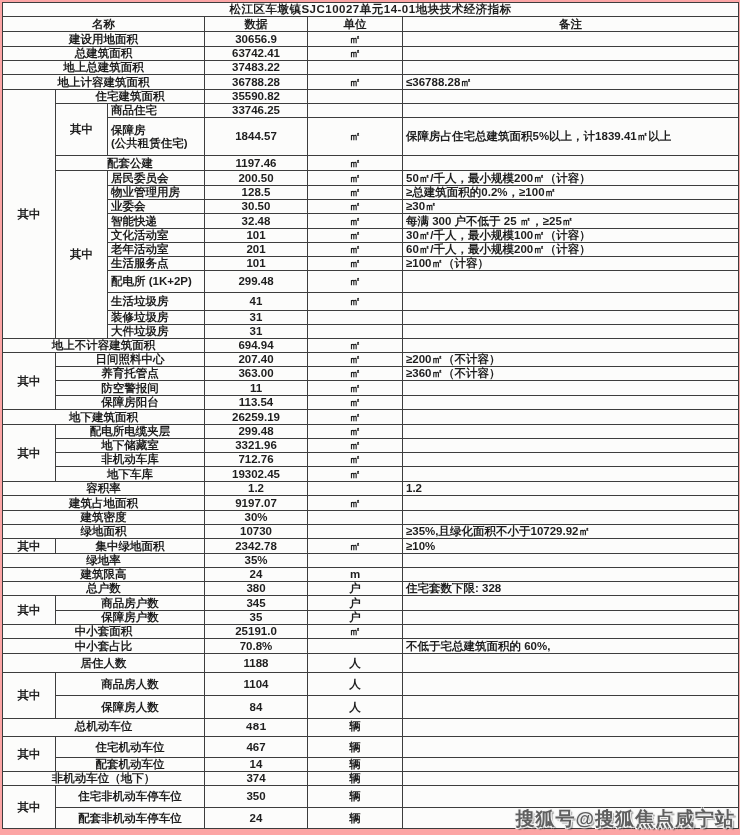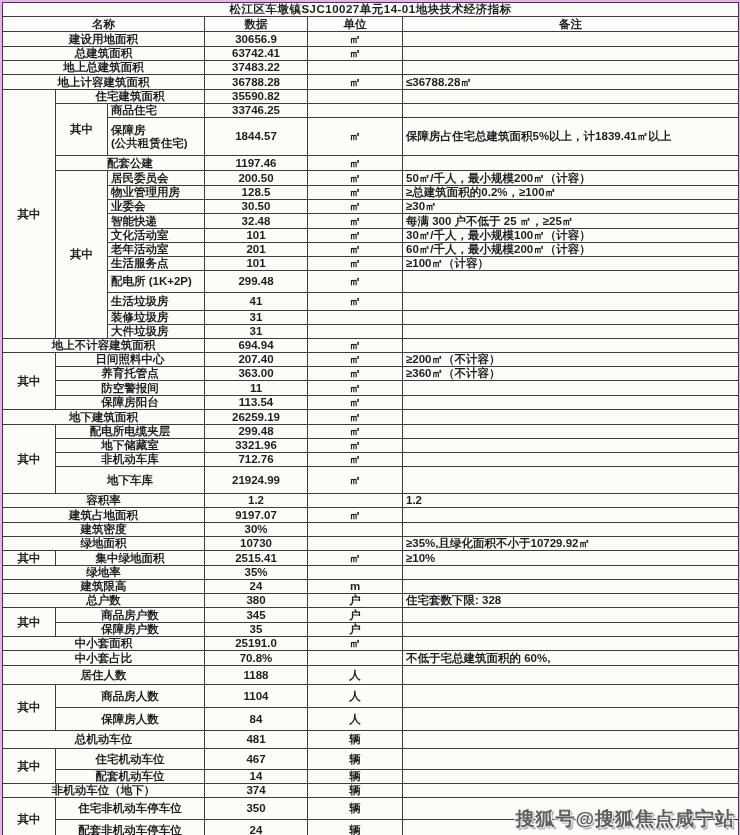--- a/index.html
+++ b/index.html
@@ -1,21 +1,21 @@
 <!DOCTYPE html>
 <html><head>
 <meta charset="utf-8">
 <style>
   html,body{margin:0;padding:0;background:#ffffff;}
   body{
     width:740px;height:835px;overflow:hidden;position:relative;
     font-family:"Liberation Sans","DejaVu Sans",sans-serif;
     -webkit-font-smoothing:antialiased;
   }
-  .page{position:absolute;top:0;left:0;width:740px;height:835px;background:#f0abfc;}
+  .page{position:absolute;top:0;left:0;width:740px;height:835px;background:#fca5a5;}
   table.indicators{
     border-collapse:collapse;table-layout:fixed;
     width:736px;margin:2px 0 0 2px;
     background:#fcfcfb;
   }
   table.indicators td{
     border:1px solid #3d3d3d;
     padding:0 3px;
     color:#1e1e1e;
     font-size:11.5px;
@@ -233,23 +233,23 @@
           <td class="c-data">3321.96</td>
           <td class="c-unit">㎡</td>
           <td class="c-remark"></td>
         </tr>
         <tr style="height: 14px;">
           <td colspan="2" class="c-name">非机动车库</td>
           <td class="c-data">712.76</td>
           <td class="c-unit">㎡</td>
           <td class="c-remark"></td>
         </tr>
-        <tr style="height: 27px; margin-top: 44px;">
+        <tr style="height: 15px; margin-top: 44px;">
           <td colspan="2" class="c-name">地下车库</td>
-          <td class="c-data">21924.99</td>
+          <td class="c-data">19302.45</td>
           <td class="c-unit">㎡</td>
           <td class="c-remark"></td>
         </tr>
         <tr style="height: 14px;">
           <td colspan="3" class="c-name">容积率</td>
           <td class="c-data">1.2</td>
           <td class="c-unit"></td>
           <td class="c-remark">1.2</td>
         </tr>
         <tr style="height: 15px;">
@@ -266,21 +266,21 @@
         </tr>
         <tr style="height: 14px;">
           <td colspan="3" class="c-name">绿地面积</td>
           <td class="c-data">10730</td>
           <td class="c-unit"></td>
           <td class="c-remark">≥35%,且绿化面积不小于10729.92㎡</td>
         </tr>
         <tr style="height: 15px;">
           <td class="c-sub">其中</td>
           <td colspan="2" class="c-name">集中绿地面积</td>
-          <td class="c-data">2515.41</td>
+          <td class="c-data">2342.78</td>
           <td class="c-unit">㎡</td>
           <td class="c-remark">≥10%</td>
         </tr>
         <tr style="height: 14px;">
           <td colspan="3" class="c-name">绿地率</td>
           <td class="c-data">35%</td>
           <td class="c-unit"></td>
           <td class="c-remark"></td>
         </tr>
         <tr style="height: 14px;">
@@ -332,21 +332,21 @@
           <td class="c-data">1104</td>
           <td class="c-unit">人</td>
           <td class="c-remark"></td>
         </tr>
         <tr style="height: 23px; padding-left: 44px;">
           <td colspan="2" class="c-name">保障房人数</td>
           <td class="c-data">84</td>
           <td class="c-unit">人</td>
           <td class="c-remark"></td>
         </tr>
-        <tr style="height: 18px;">
+        <tr style="height: 18px; font-family: Liberation Mono, monospace;">
           <td colspan="3" class="c-name">总机动车位</td>
           <td class="c-data">481</td>
           <td class="c-unit">辆</td>
           <td class="c-remark"></td>
         </tr>
         <tr style="height: 21px;">
           <td rowspan="2" class="c-sub">其中</td>
           <td colspan="2" class="c-name">住宅机动车位</td>
           <td class="c-data">467</td>
           <td class="c-unit">辆</td>

